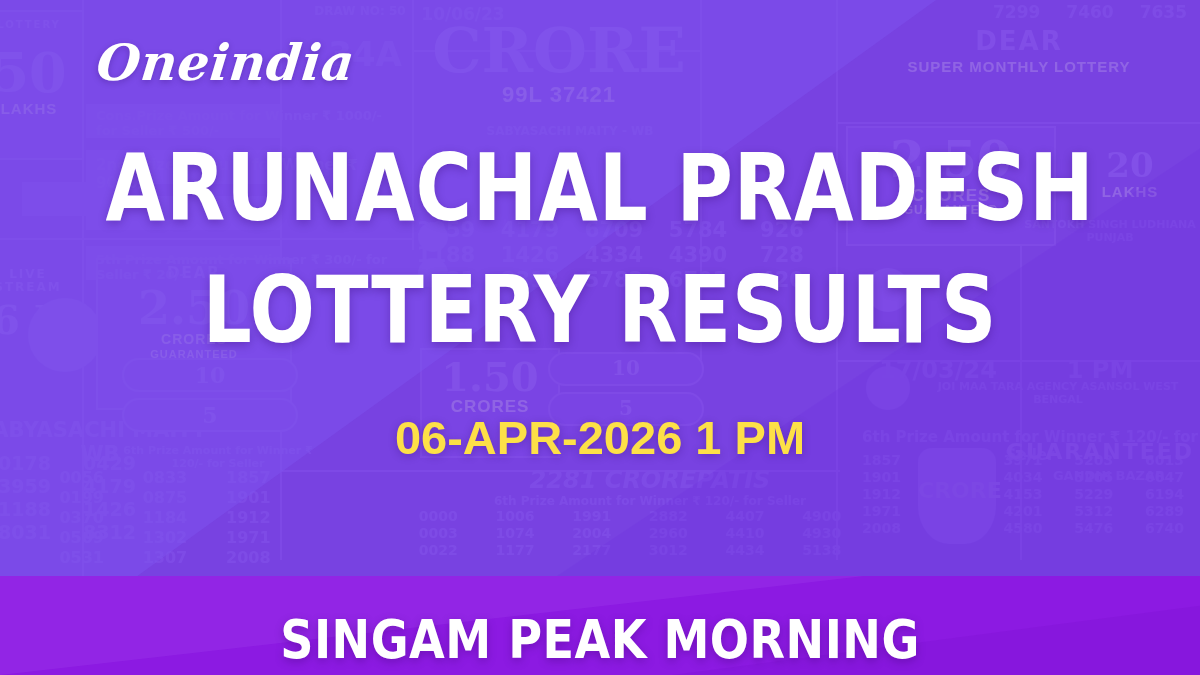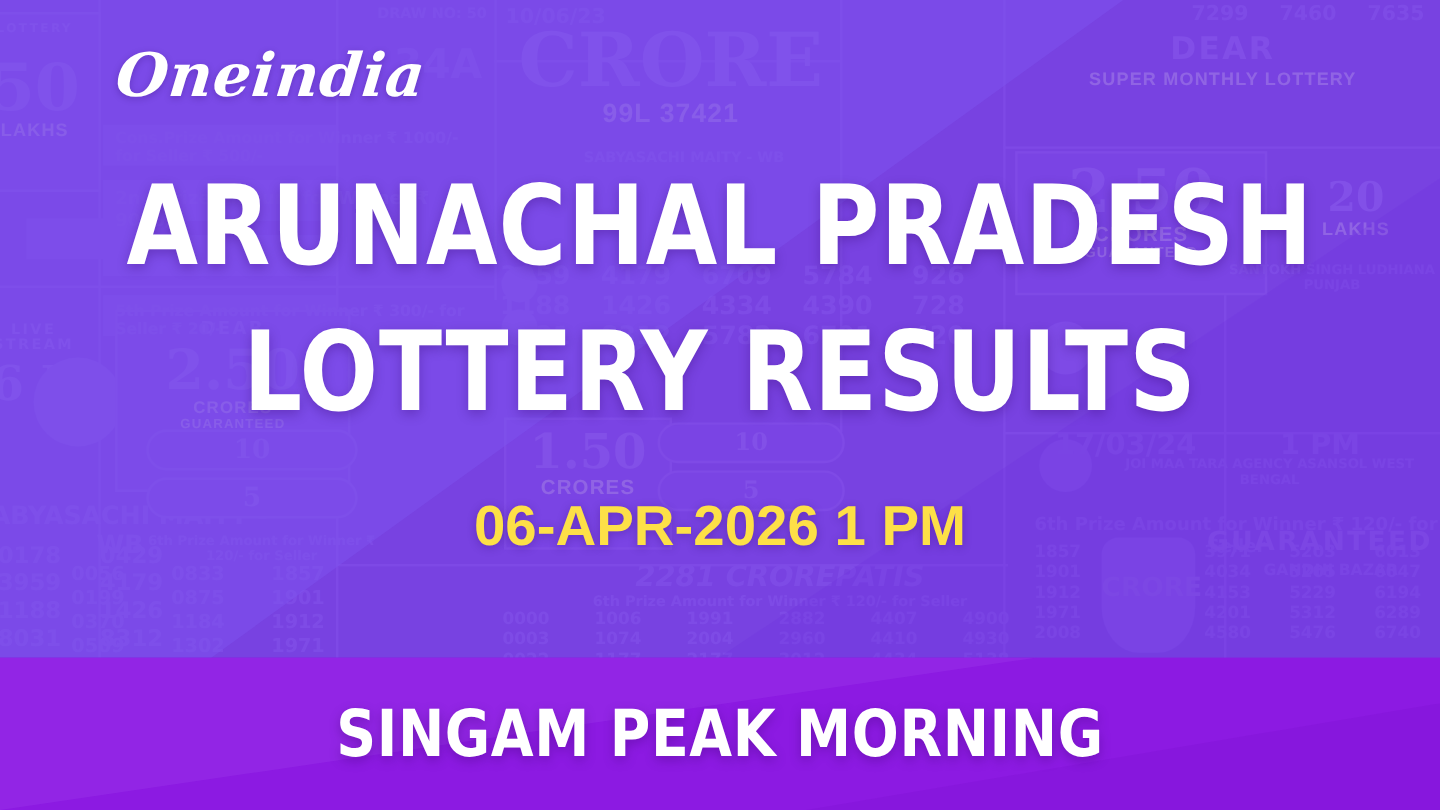--- a/index.html
+++ b/index.html
@@ -162,21 +162,21 @@
     letter-spacing: 0px;
     text-shadow: 0 2px 8px rgba(45,0,100,0.30);
   }
 
   
   .bottom-band {
     position: absolute;
     left: 0;
     right: 0;
     bottom: 0;
-    height: 127px;
+    height: 99px;
     background: #8c1ae2;
     overflow: hidden;
   }
   .bottom-band .band-wedge {
     position: absolute;
     inset: 0;
     background: #9730e8;
     opacity: 0.55;
     clip-path: polygon(0 0, 72% 0, 0 100%);
   }

